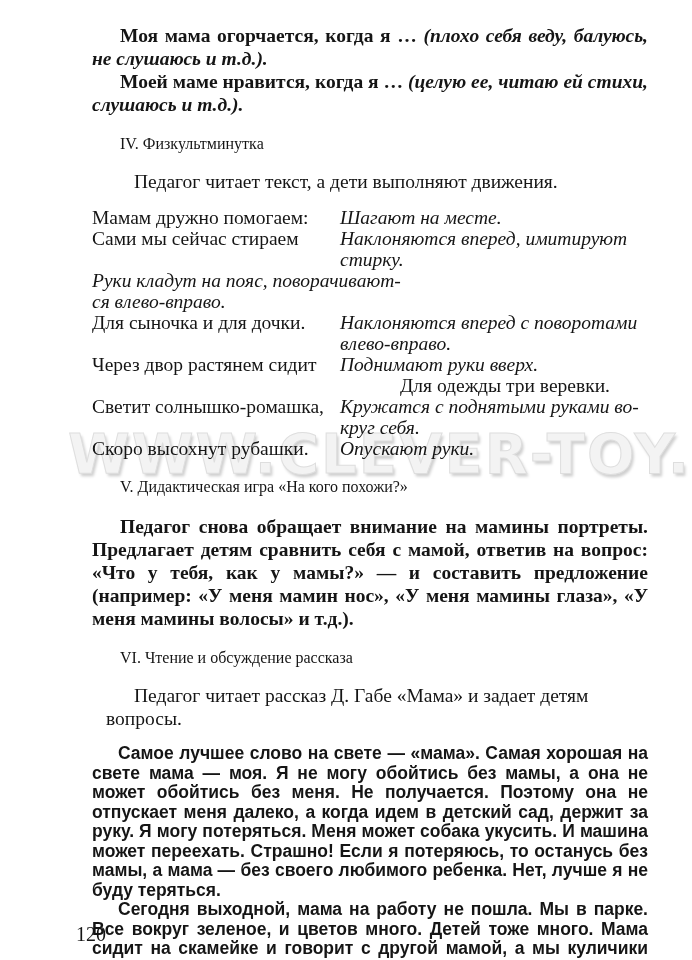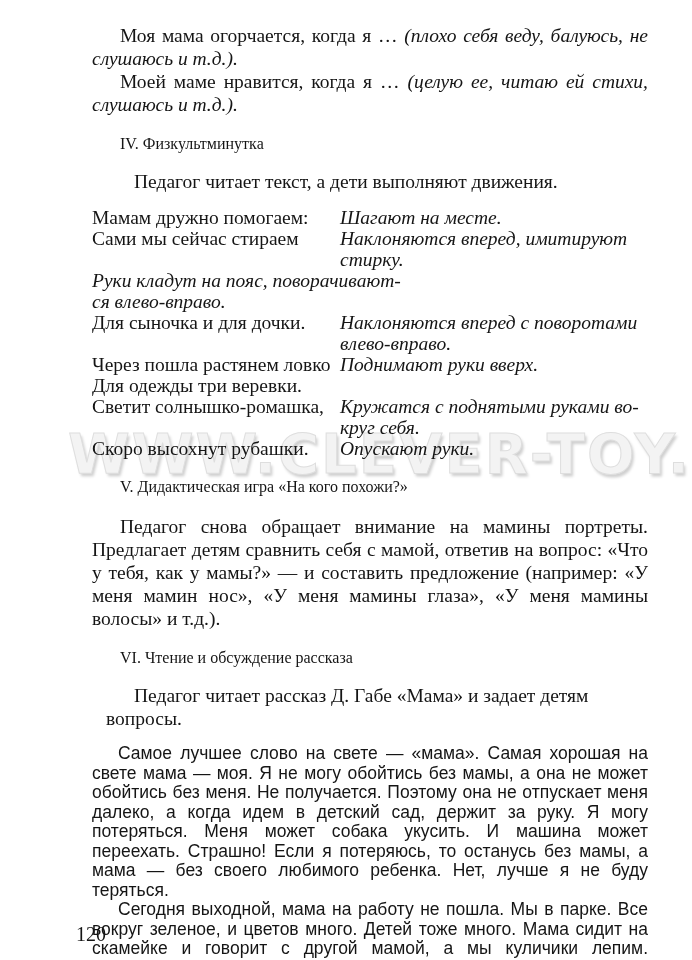--- a/index.html
+++ b/index.html
@@ -26,32 +26,32 @@
     font-size:56px;
     letter-spacing:2px;
     color:#f3f3f3;
     -webkit-text-stroke:1px #dedede;
     text-shadow:2px 3px 3px #cfcfcf, -1px -1px 0 #ffffff;
     white-space:nowrap;
     pointer-events:none;
     user-select:none;
   }
   p{margin:0;}
-  .para{text-align:justify;text-indent:28px;}
+  .para{text-align:justify;text-indent:28px;font-weight:bold;}
   .example{font-style:italic;}
   h3.heading{
     font-size:16px;
     line-height:24px;
     font-weight:normal;
     margin:16px 0 6px 0;
     text-indent:28px;
   }
   .lead{text-indent:28px;line-height:23px;margin:14px;}
   .exercise{margin-top:9px;line-height:21px;}
-  .ex-row{display:flex;}
+  .ex-row{display:flex;justify-content:flex-end;}
   .ex-verse{flex:0 0 248px;}
   .ex-action{flex:1;font-style:italic;white-space:pre-line;}
   .sec5-para{margin-top:16px;}
   .story{
     margin-top:5px;
     font-family:"Liberation Sans","DejaVu Sans",sans-serif;
     font-size:17.5px;
     line-height:19.5px;
   }
   .story .para{text-indent:26px;}
@@ -91,21 +91,21 @@
       <div class="ex-row">
         <div class="ex-action">Руки кладут на пояс, поворачивают-
 ся влево-вправо.</div>
       </div>
       <div class="ex-row">
         <div class="ex-verse">Для сыночка и для дочки.</div>
         <div class="ex-action">Наклоняются вперед с поворотами
 влево-вправо.</div>
       </div>
       <div class="ex-row">
-        <div class="ex-verse">Через пошла растянем ловко</div>
+        <div class="ex-verse">Через двор растянем сидит</div>
         <div class="ex-action">Поднимают руки вверх.</div>
       </div>
       <div class="ex-row">
         <div class="ex-verse">Для одежды три веревки.</div>
       </div>
       <div class="ex-row">
         <div class="ex-verse">Светит солнышко-ромашка,</div>
         <div class="ex-action">Кружатся с поднятыми руками во-
 круг себя.</div>
       </div>

